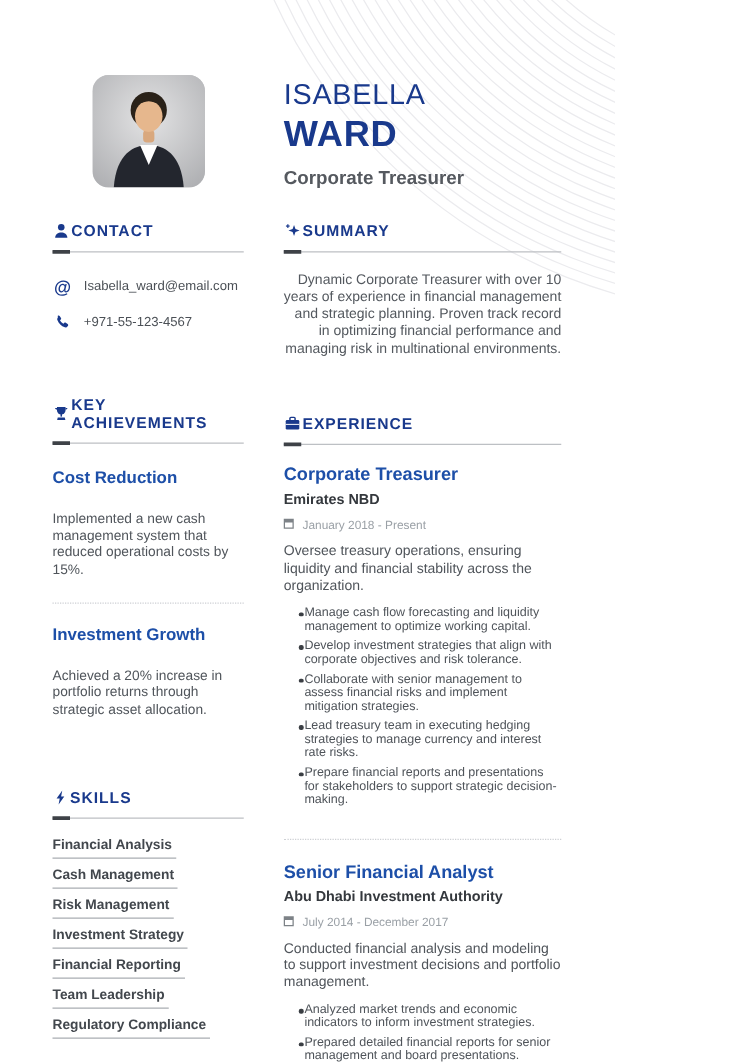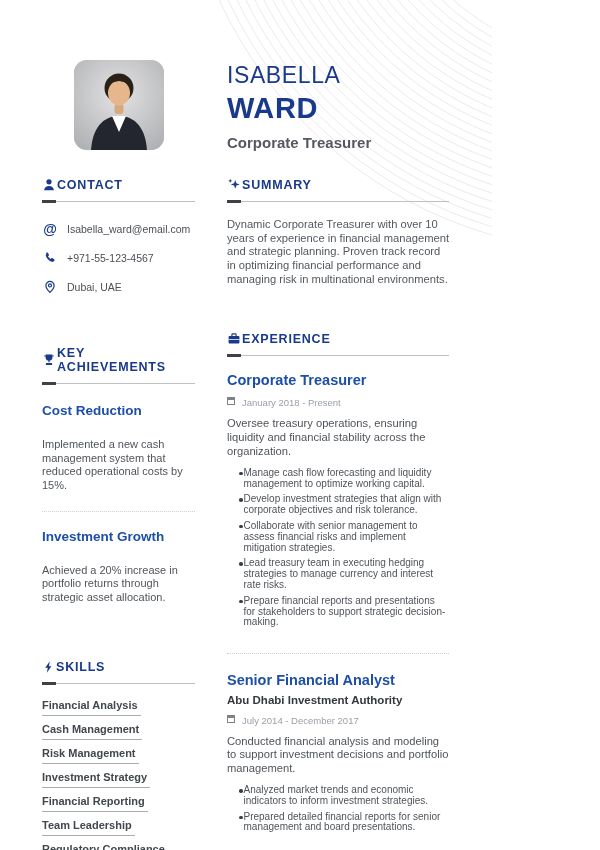--- a/index.html
+++ b/index.html
@@ -57,21 +57,21 @@
   
   .skills-section{margin-top:56px;}
   .skills-list{margin-top:15px;}
   .skill-item{
     display:table;font-size:11px;font-weight:700;color:#42474d;
     padding:0 3px 4px 0;border-bottom:1px solid #a9adb2;margin-bottom:7px;
   }
 
   
   .summary-text{font-size:11.2px;line-height:1.22;color:#53585e;}
-  .summary-text.p1{margin-top:16px;}
+  .summary-text.p1{margin-top:16px;text-align:right;}
   .summary-text.p2{margin-top:13px;}
 
   
   .exp-section{margin-top:46px;}
   .jobs{margin-top:16px;}
   .job-title{font-size:14.5px;font-weight:700;color:var(--blue);}
   .company{font-size:11.5px;font-weight:800;color:#34383d;margin-top:6px;}
   .date-row{display:flex;align-items:flex-start;gap:7px;margin-top:9px;}
   .cal-icon{width:8px;height:8px;border:1.6px solid #7d8287;border-top-width:3.4px;flex:none;}
   .date-text{font-size:9.5px;color:var(--muted);}
@@ -167,29 +167,20 @@
               <span class="contact-text">Isabella_ward@email.com</span>
             </div>
             <div class="contact-row">
               <span class="contact-icon">
                 <svg width="14" height="14" viewBox="0 0 16 16" fill="#19398c">
                   <path d="M3.7 1.9c.5-.5 1.3-.4 1.7.2l1.2 1.7c.3.5.3 1.1-.2 1.5l-.7.7c.6 1.2 1.9 2.5 3.1 3.1l.7-.7c.4-.4 1-.5 1.5-.2l1.7 1.2c.6.4.7 1.2.2 1.7l-.9.9c-.5.5-1.3.7-1.9.4-3.1-1.2-5.6-3.7-6.8-6.8-.3-.7-.1-1.4.4-1.9z"></path>
                 </svg>
               </span>
               <span class="contact-text">+971-55-123-4567</span>
             </div>
-            <div class="contact-row">
-              <span class="contact-icon">
-                <svg width="14" height="14" viewBox="0 0 16 16" fill="none" stroke="#19398c" stroke-width="1.4">
-                  <path d="M8 1.6a4.7 4.7 0 0 1 4.7 4.7C12.7 9.7 8 14.2 8 14.2S3.3 9.7 3.3 6.3A4.7 4.7 0 0 1 8 1.6z"></path>
-                  <circle cx="8" cy="6.2" r="1.7"></circle>
-                </svg>
-              </span>
-              <span class="contact-text">Dubai, UAE</span>
-            </div>
           </div>
         </section>
 
         <section class="ach-section">
           <div class="section-header">
             <svg width="14" height="14" viewBox="0 0 16 16" fill="#19398c">
               <path d="M4.1 1.8h7.8v3.1a3.9 3.9 0 0 1-7.8 0z"></path>
               <path d="M2.2 2.8h2v1.6a2.4 2.4 0 0 1-2-1.6zM13.8 2.8h-2v1.6a2.4 2.4 0 0 0 2-1.6z"></path>
               <rect x="7.3" y="8.2" width="1.4" height="2.4"></rect>
               <path d="M4.8 11.4h6.4l.6 2.2H4.2z"></path>
@@ -256,20 +247,21 @@
               <rect x="1.8" y="8.1" width="12.4" height="1" fill="#ffffff" opacity="0.9"></rect>
             </svg>
             <span class="section-title">EXPERIENCE</span>
           </div>
           <div class="rule"></div>
 
           <div class="jobs">
 
             <article>
               <div class="job-title">Corporate Treasurer</div>
+              <div class="company">Emirates NBD</div>
               <div class="date-row">
                 <span class="cal-icon"></span>
                 <span class="date-text">January 2018 - Present</span>
               </div>
               <p class="job-intro">Oversee treasury operations, ensuring liquidity and financial stability across the organization.</p>
               <div class="bullets">
                 <div class="bullet">
                     <span class="dot"></span>
                     <span class="bullet-text">Manage cash flow forecasting and liquidity management to optimize working capital.</span>
                   </div>

